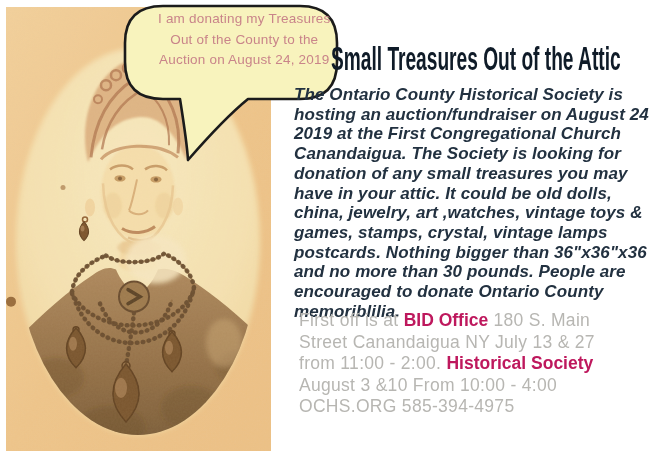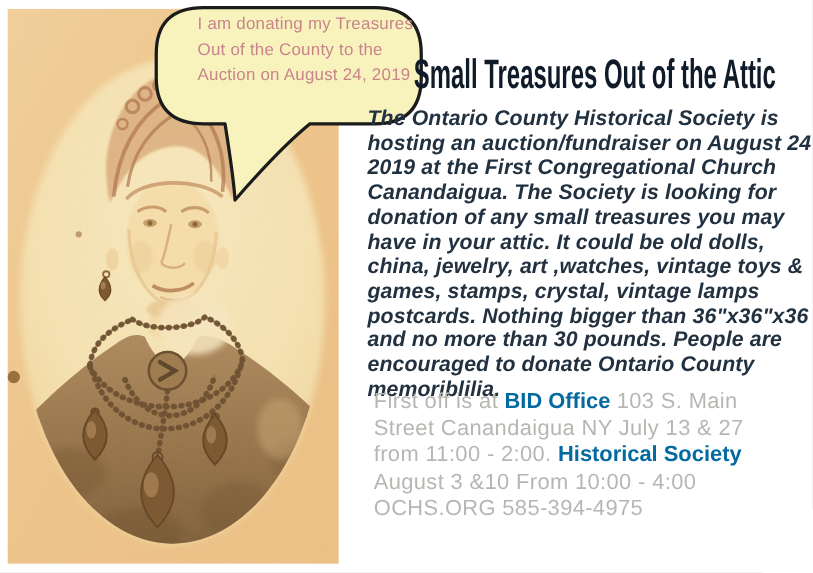--- a/index.html
+++ b/index.html
@@ -8,41 +8,41 @@
     overflow:hidden;font-family:"Liberation Sans",sans-serif;
   }
   
   .photo{position:absolute;left:6px;top:7px;width:265px;height:444px;}
   
   .bubble-svg{position:absolute;left:115px;top:0;width:235px;height:175px;}
   .bubble-text{
     position:absolute;left:158px;top:9px;color:#c9848a;
     font-size:13.5px;line-height:20.7px;letter-spacing:.2px;
   }
-  .bubble-text .tline{white-space:nowrap;}
+  .bubble-text .tline{white-space:nowrap;text-align:center;}
   
   .title{
     position:absolute;left:331px;top:40px;white-space:nowrap;
     font-size:33px;font-weight:bold;color:#0f1b28;
     transform:scaleX(.58);transform-origin:0 0;letter-spacing:0;
   }
   
   .body-text{
     position:absolute;left:294px;top:85px;width:360px;
     color:#223140;font-size:17px;font-weight:bold;font-style:italic;
     line-height:19.7px;letter-spacing:.1px;
   }
   .body-text .tline{white-space:nowrap;}
   
   .footer-text{
     position:absolute;left:299px;top:310px;
     color:#b7b6b2;font-size:17.5px;line-height:21.5px;letter-spacing:.3px;
   }
   .footer-text .tline{white-space:nowrap;}
-  .seg-bold{color:#0369a1;font-weight:bold;letter-spacing:0;margin-top:12px;}
+  .seg-bold{color:#be185d;font-weight:bold;letter-spacing:0;margin-top:12px;}
 </style>
 </head>
 <body>
 
 <div class="page">
 
   <svg class="photo" viewBox="0 0 265 443" preserveAspectRatio="none" aria-hidden="true">
     <defs>
       <linearGradient id="tanG" x1="0" y1="0" x2="1" y2="1">
         <stop offset="0" stop-color="#f4d5a2"></stop>
@@ -196,20 +196,20 @@
       <div class="tline">have in your attic. It could be old dolls,</div>
       <div class="tline">china, jewelry, art ,watches, vintage toys &amp;</div>
       <div class="tline">games, stamps, crystal, vintage lamps</div>
       <div class="tline">postcards. Nothing bigger than 36"x36"x36</div>
       <div class="tline">and no more than 30 pounds. People are</div>
       <div class="tline">encouraged to donate Ontario County</div>
       <div class="tline">memoriblilia.</div>
     </div>
 
   <div class="footer-text">
-      <div class="tline"><span class="seg-gray">First off is at </span><span class="seg-bold">BID Office</span><span class="seg-gray"> 103 S. Main</span></div>
+      <div class="tline"><span class="seg-gray">First off is at </span><span class="seg-bold">BID Office</span><span class="seg-gray"> 180 S. Main</span></div>
       <div class="tline"><span class="seg-gray">Street Canandaigua NY July 13 &amp; 27</span></div>
       <div class="tline"><span class="seg-gray">from 11:00 - 2:00. </span><span class="seg-bold">Historical Society</span></div>
       <div class="tline"><span class="seg-gray">August 3 &amp;10 From 10:00 - 4:00</span></div>
       <div class="tline"><span class="seg-gray">OCHS.ORG 585-394-4975</span></div>
     </div>
 
 </div>
 
 </body></html>

